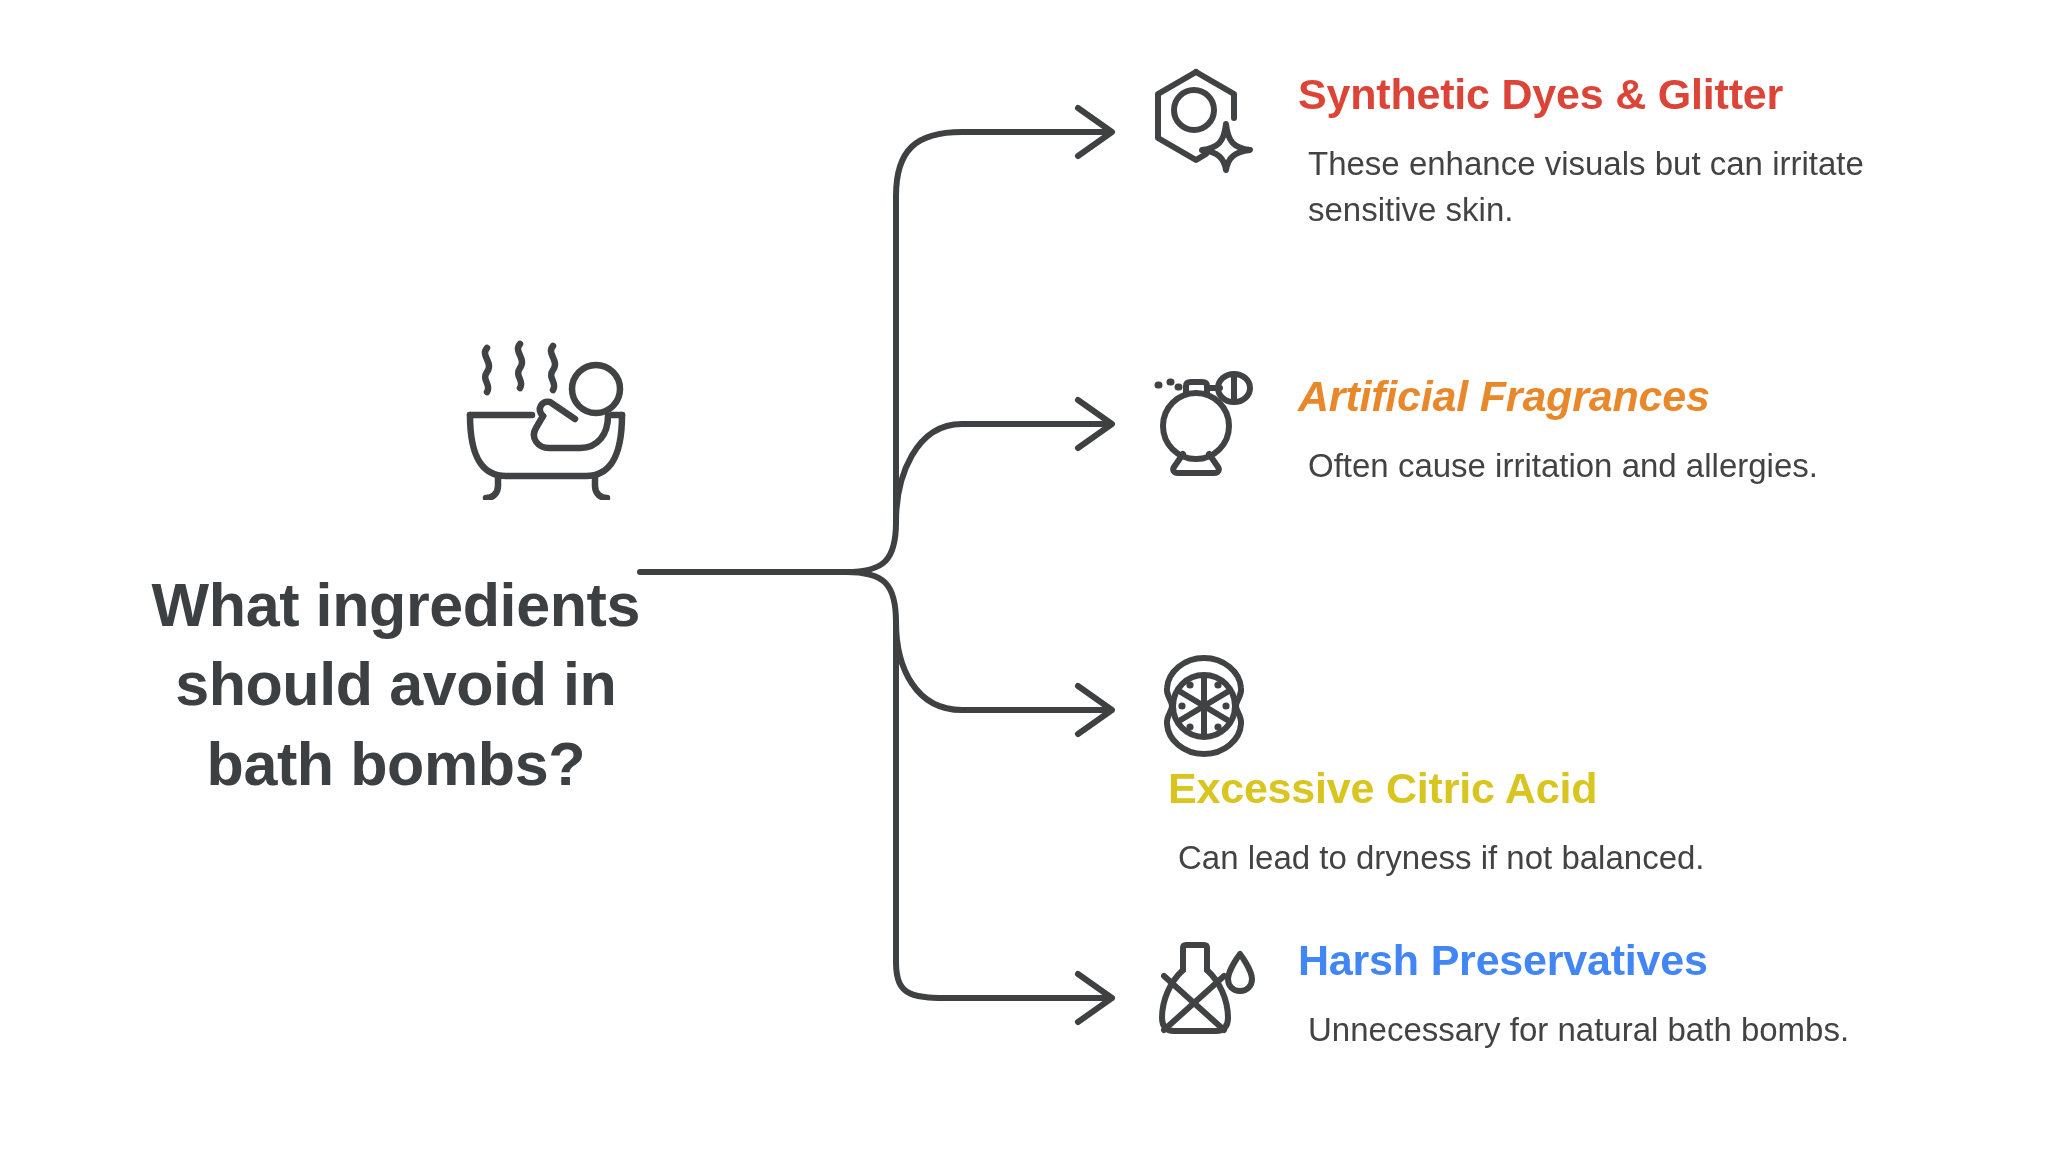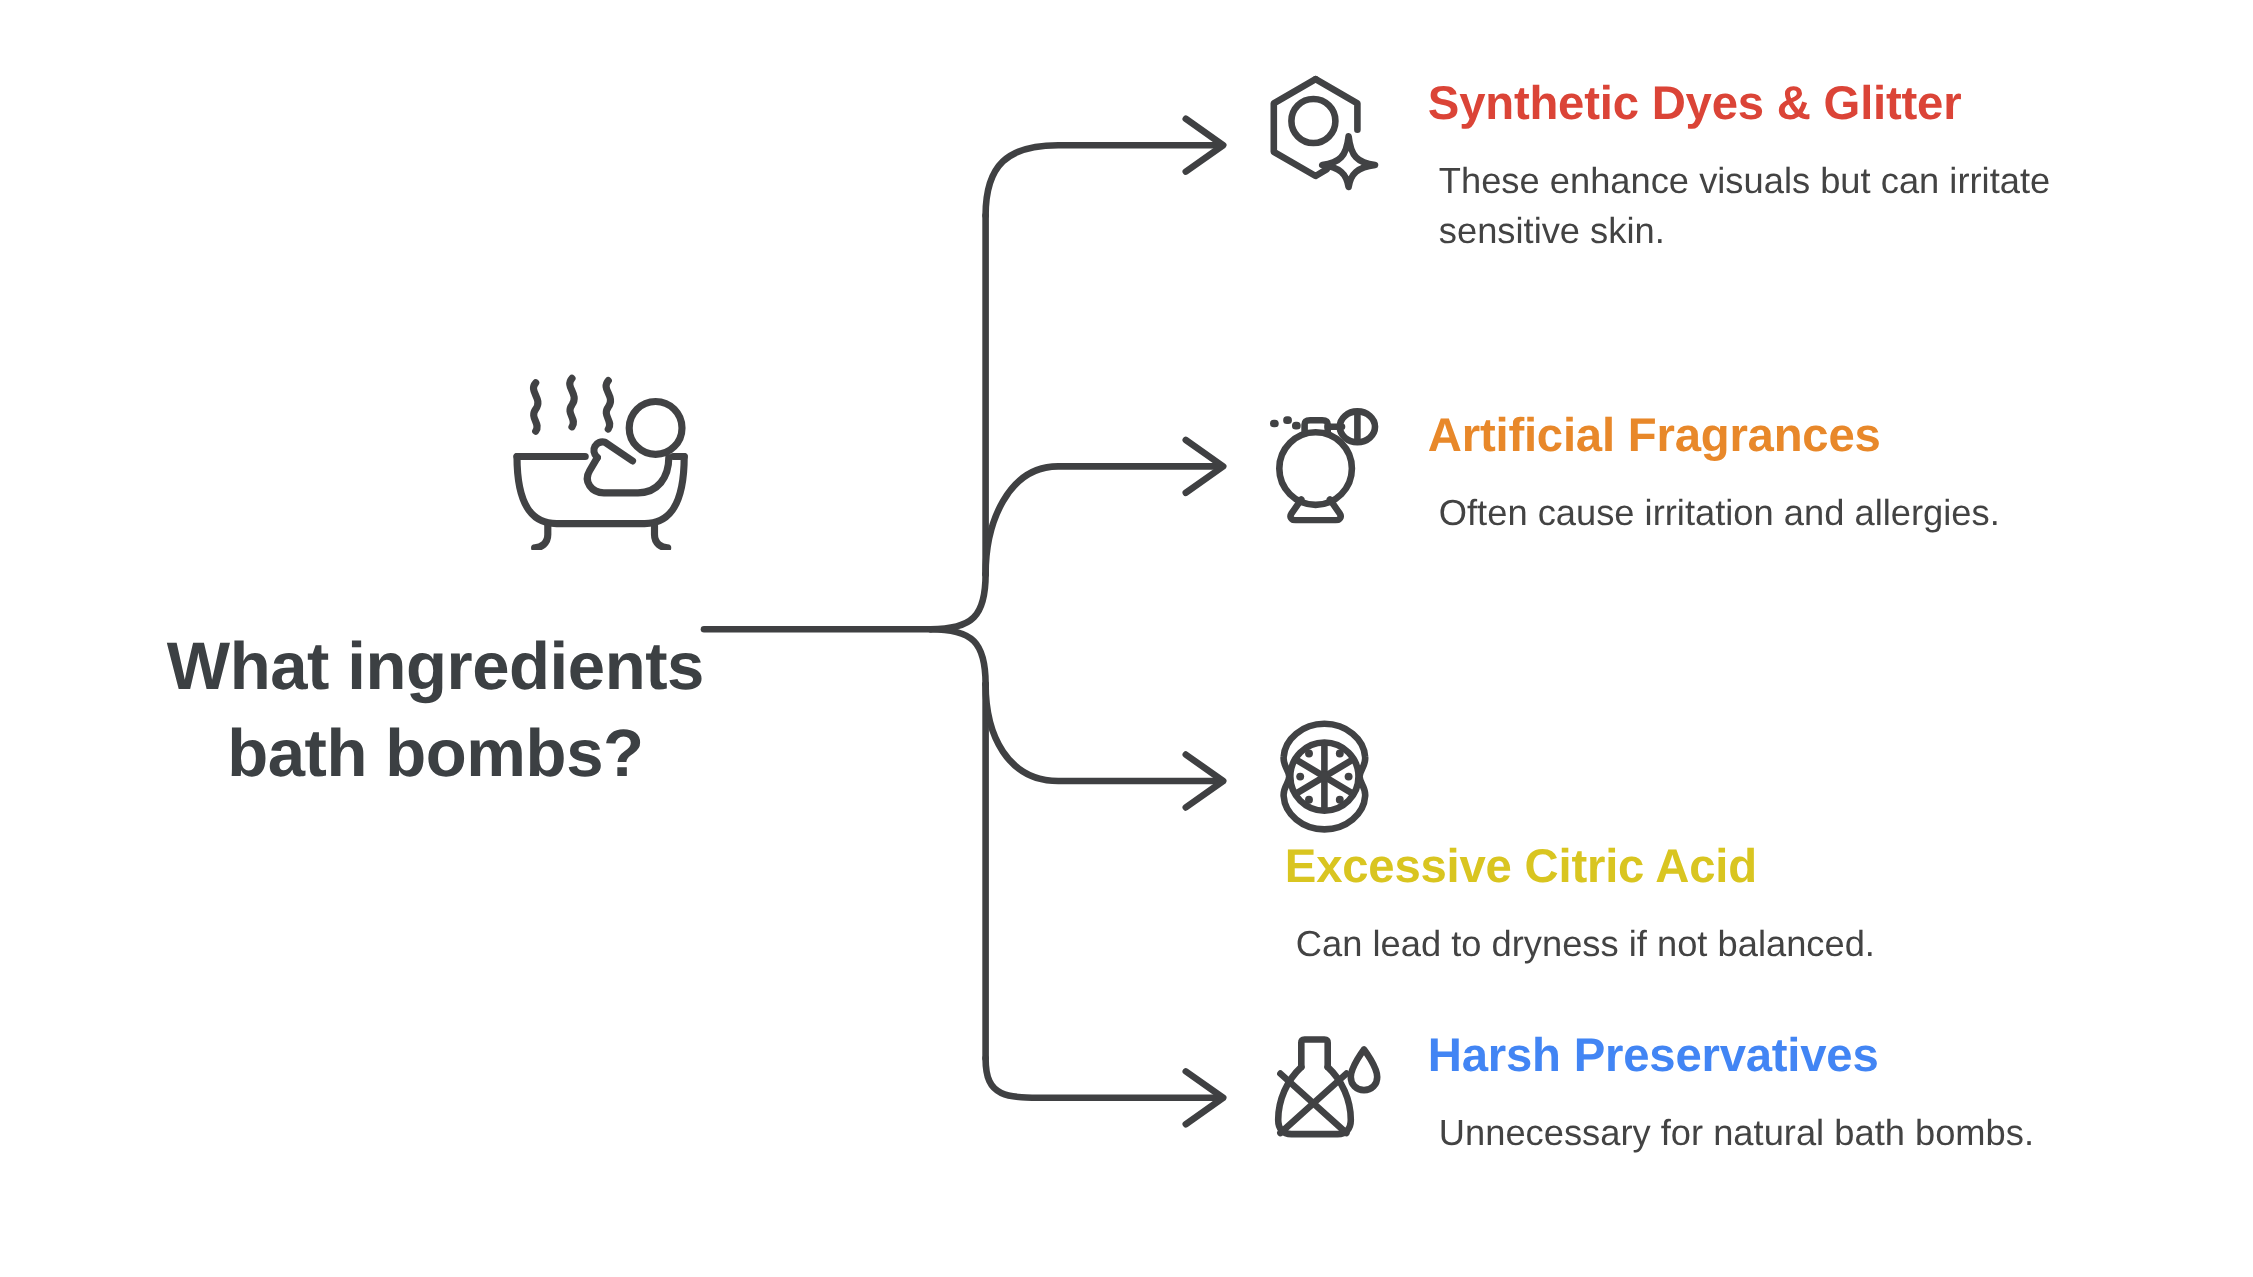--- a/index.html
+++ b/index.html
@@ -150,20 +150,21 @@
 
         <circle cx="146" cy="59" r="24"></circle>
 
         <path d="M 93 86 C 86 79 92 70 100 72 L 125 89"></path>
         <path d="M 93 86 L 86 98 C 80 108 88 118 99 118 L 130 118 C 148 118 158 104 158 86"></path>
       </svg>
     </div>
 
     <div id="root-title">
       <div>What ingredients</div>
+      <div>should avoid in</div>
       <div>bath bombs?</div>
     </div>
 
   </div>
 
   <div class="branch" id="branch-0">
     <div class="branch-icon">
       <svg viewBox="0 0 108 108" width="108" height="108" fill="none" stroke="#414244" stroke-width="6" stroke-linecap="round" stroke-linejoin="round">
 
         <path d="M 46 6 L 84 28 L 84 52"></path>
@@ -192,21 +193,21 @@
 
         <path d="M 57 20 L 70 20"></path>
 
         <ellipse cx="84" cy="20" rx="16" ry="14"></ellipse>
         <path d="M 84 7 L 84 33"></path>
 
         <path d="M 8 17 L 9 17 M 20 14 L 21 14 M 28 19 L 29 19" stroke-width="7"></path>
       </svg>
     </div>
     <div class="branch-text">
-      <h2 class="branch-heading" style="color: rgb(232, 136, 42);">Artificial Fragrances</h2>
+      <h2 class="branch-heading" style="color: rgb(232, 136, 42); font-style: italic;">Artificial Fragrances</h2>
       <p class="branch-desc">Often cause irritation and allergies.</p>
     </div>
   </div>
 
   <div class="branch" id="branch-2">
     <div class="branch-icon">
       <svg viewBox="0 0 108 108" width="108" height="108" fill="none" stroke="#414244" stroke-width="6" stroke-linecap="round" stroke-linejoin="round">
 
         <path d="M 54 6 C 74 6 90 20 91 36 C 92 44 86 48 86 54 C 86 60 92 64 91 72
                  C 90 88 74 102 54 102 C 34 102 18 88 17 72 C 16 64 22 60 22 54

